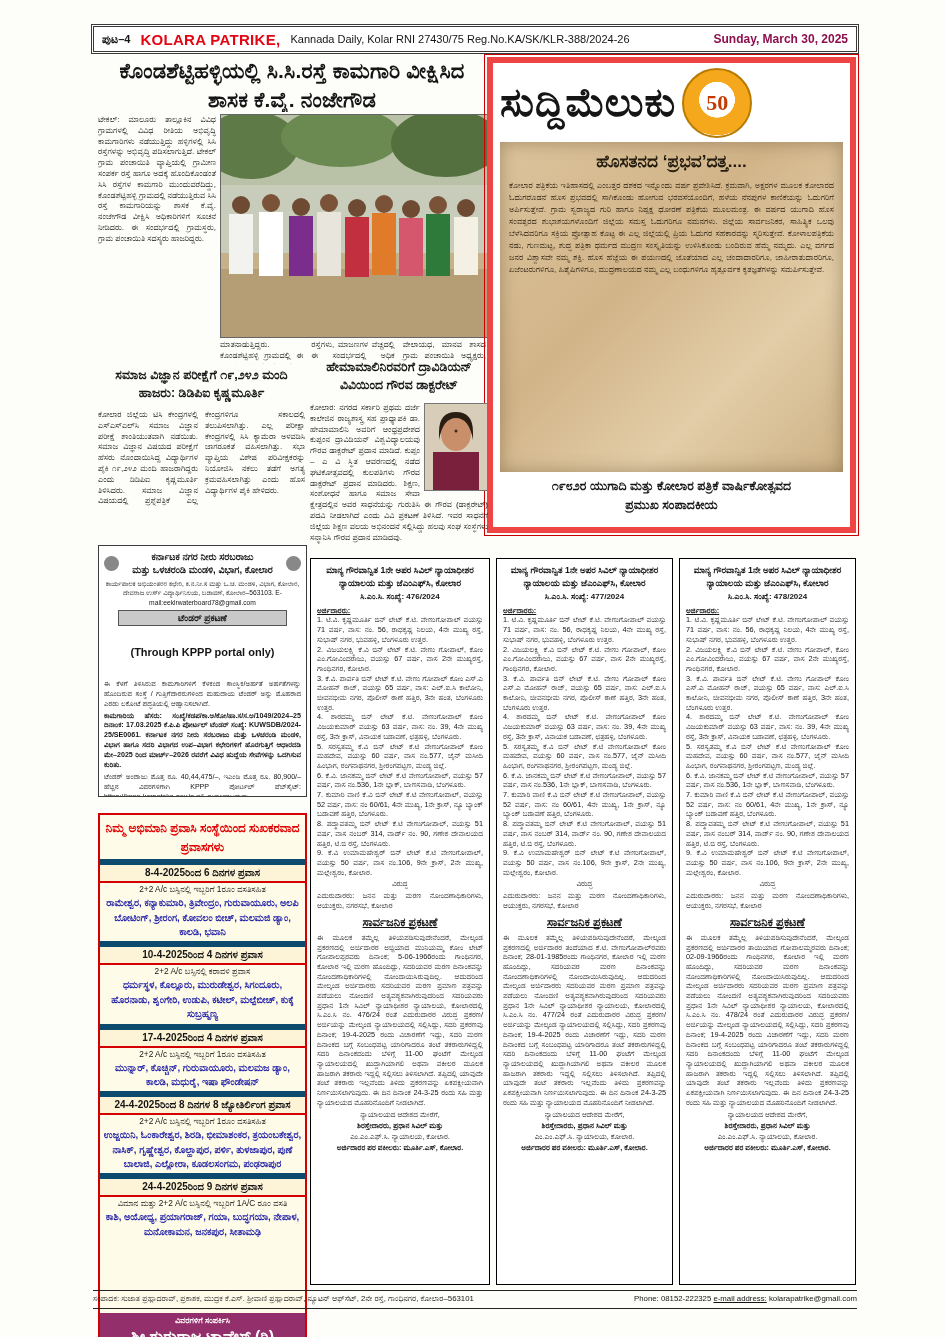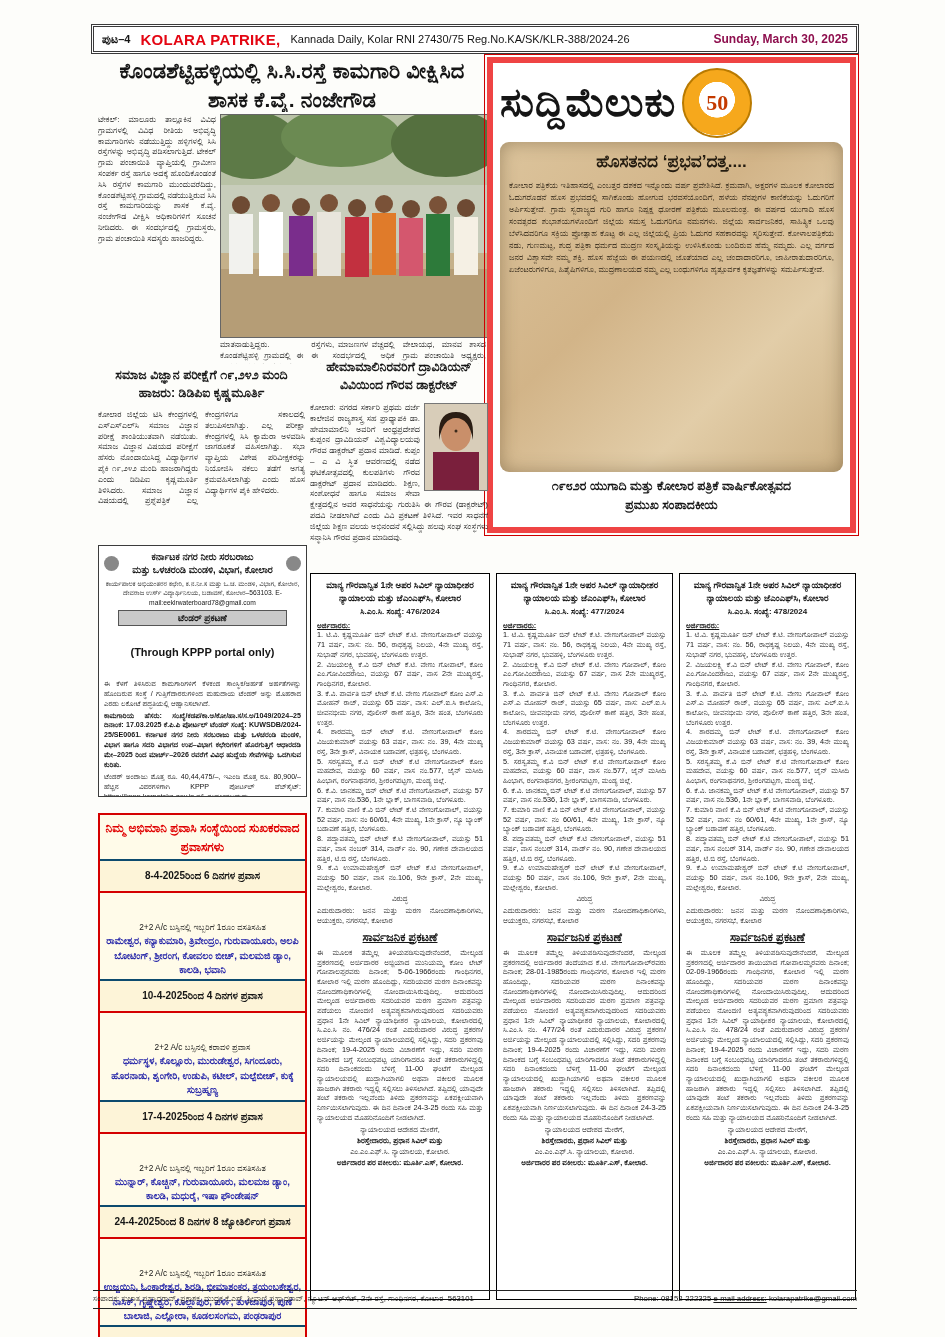--- a/index.html
+++ b/index.html
@@ -43,32 +43,32 @@
   .gtitle{font-weight:bold;font-size:9.5px;text-align:center;line-height:1.4;flex:1;}
   .gaddr{text-align:center;font-size:6.7px;line-height:1.45;margin:2px 0;}
   .gbar{background:#c9c9c9;border:1px solid #555;text-align:center;font-weight:bold;font-size:9px;
         margin:2px 14px;padding:1px 0;}
   .gkppp{text-align:center;font-weight:bold;font-size:11px;margin:19px 0;}
   .gsign{text-align:right;margin-top:3px;}
   
   .tbox{left:98px;top:813px;width:209px;height:572px;border:2px solid #d40000;background:#fffbe9;
         box-sizing:border-box;display:flex;flex-direction:column;}
   .ttitle{color:#e00000;font-weight:bold;text-align:center;font-size:12px;line-height:1.55;padding:4px 2px 3px;}
-  .tbar{border-top:2px solid #0c4a6e;border-bottom:2px solid #d40000;text-align:center;font-weight:bold;
-        font-size:10px;padding:9px 0;background:#fdf4d8;}
-  .tsub{text-align:center;font-size:8.3px;padding:1px 0;margin-top:28px;}
+  .tbar{border-top:6px solid #0c4a6e;border-bottom:2px solid #d40000;text-align:center;font-weight:bold;
+        font-size:10px;padding:2px 0;background:#fdf4d8;}
+  .tsub{text-align:center;font-size:8.3px;padding:1px 0;}
   .tplaces{text-align:center;font-weight:bold;color:#2424a8;font-size:9.6px;line-height:1.5;padding:0 3px 2px;}
   .purple{background:#93306b;color:#fff;text-align:center;padding:3px 0 4px;margin-top:auto;}
   .p-intro{font-size:8px;font-weight:bold;}
   .p-name{font-size:16px;font-weight:bold;line-height:1.2;margin:1px 0 3px;}
   .wbox{background:#fff;color:#7c2a5a;border-radius:5px;margin:3px 7px;font-weight:bold;font-size:8.2px;
         padding:2px 3px;line-height:1.4;}
   
   .notice{border:1.5px solid #000;box-sizing:border-box;padding:5px 6px;font-size:7.3px;line-height:1.33;
-          text-align:justify;background:#fff;margin-top:15px;}
+          text-align:justify;background:#fff;}
   .nh{text-align:center;font-weight:bold;font-size:8.7px;line-height:1.5;}
   .ncase{text-align:center;font-weight:bold;margin:2px 0 3px;font-size:8px;}
   .nlabel{font-weight:bold;text-decoration:underline;}
   .pre{white-space:pre-line;}
   .vs{text-align:center;margin:2px 0;}
   .pub-head{font-size:11.5px;font-weight:bold;text-align:center;text-decoration:underline;margin:4px 0 3px;}
   .nsign{text-align:center;margin-top:3px;line-height:1.5;}
   .nsign .b{font-weight:bold;}
   
   .footer{left:93px;top:1290px;width:764px;border-top:1.5px solid #222;border-bottom:1.5px solid #222;
@@ -133,21 +133,21 @@
     <div>ವೇಲಾಯಧ, ಮಾನವ ಶಾಸದ ಗ್ರಾಮ ಪಂಚಾಯಿತಿ ಅಧ್ಯಕ್ಷರು, ಸದಸ್ಯರು, ಮುಖಂಡರು ಹಾಜರಿದ್ದರು.</div>
   </div>
 
   <div class="abs sbox">
     <div style="display:flex;align-items:center;gap:6px;">
       <div class="stitle">ಸುದ್ದಿಮೆಲುಕು</div>
       <div class="jubilee">
         <span>50</span>
       </div>
     </div>
-    <div class="clip" style="margin-top:4px;border-radius:9px;">
+    <div class="clip" style="margin-top:4px;">
       <div class="clip-head">ಹೊಸತನದ ‘ಪ್ರಭವ’ದತ್ತ....</div>
       <div>ಕೋಲಾರ ಪತ್ರಿಕೆಯ ಇತಿಹಾಸದಲ್ಲಿ ಎಂಬತ್ತರ ದಶಕದ ಇನ್ನೊಂದು ವರ್ಷ ಪ್ರವೇಶಿಸಿದೆ. ಕ್ರಮವಾಗಿ, ಅಕ್ಷರಗಳ ಮೂಲಕ ಕೋಲಾರದ ಓದುಗರೊಡನೆ ಹೊಸ ಪ್ರಭವದಲ್ಲಿ ಸಾಗಿಕೊಂಡು ಹೋಗುವ ಭರವಸೆಯೊಂದಿಗೆ, ಹಳೆಯ ನೆನಪುಗಳ ಕಾಣಿಕೆಯನ್ನು ಓದುಗರಿಗೆ ಅರ್ಪಿಸುತ್ತೇವೆ. ಗ್ರಾಮ ಸ್ವರಾಜ್ಯದ ಗುರಿ ಹಾಗೂ ನಿಷ್ಪಕ್ಷ ಧೋರಣೆ ಪತ್ರಿಕೆಯ ಮೂಲಮಂತ್ರ. ಈ ವರ್ಷದ ಯುಗಾದಿ ಹೊಸ ಸಂವತ್ಸರದ ಶುಭಾಶಯಗಳೊಂದಿಗೆ ಜಿಲ್ಲೆಯ ಸಮಸ್ತ ಓದುಗರಿಗೂ ನಮನಗಳು. ಜಿಲ್ಲೆಯ ಸಾರ್ವಜನಿಕರ, ಸಾಹಿತ್ಯಿಕ ಒಲವು ಬೆಳೆಸಿದವರಿಗೂ ಸಕ್ರಿಯ ಪ್ರೋತ್ಸಾಹ ಕೊಟ್ಟ ಈ ಎಲ್ಲ ಜಿಲ್ಲೆಯಲ್ಲಿ ಪ್ರಿಯ ಓದುಗರ ಸಹಕಾರವನ್ನು ಸ್ಮರಿಸುತ್ತೇವೆ. ಕೋಳಾಲಪತ್ರಿಕೆಯ ನಡು, ಗುಣಮಟ್ಟ, ಶುದ್ಧ ಪತ್ರಿಕಾ ಧರ್ಮದ ಮುದ್ರಣ ಸಂಸ್ಕೃತಿಯನ್ನು ಉಳಿಸಿಕೊಂಡು ಬಂದಿರುವ ಹೆಮ್ಮೆ ನಮ್ಮದು. ಎಲ್ಲ ವರ್ಗದ ಜನರ ವಿಶ್ವಾಸವೇ ನಮ್ಮ ಶಕ್ತಿ. ಹೊಸ ಹೆಜ್ಜೆಯ ಈ ಪಯಣದಲ್ಲಿ ಜೊತೆಯಾದ ಎಲ್ಲ ಚಂದಾದಾರರಿಗೂ, ಜಾಹೀರಾತುದಾರರಿಗೂ, ಏಜೆಂಟರುಗಳಿಗೂ, ಹಿತೈಷಿಗಳಿಗೂ, ಮುದ್ರಣಾಲಯದ ನಮ್ಮ ಎಲ್ಲ ಬಂಧುಗಳಿಗೂ ಹೃತ್ಪೂರ್ವಕ ಕೃತಜ್ಞತೆಗಳನ್ನು ಸಮರ್ಪಿಸುತ್ತೇವೆ.</div>
     </div>
     <div class="scap">
       <div>೧೯೮೨ರ ಯುಗಾದಿ ಮತ್ತು ಕೋಲಾರ ಪತ್ರಿಕೆ ವಾರ್ಷಿಕೋತ್ಸವದ</div>
       <div>ಪ್ರಮುಖ ಸಂಪಾದಕೀಯ</div>
     </div>
   </div>
 
   <div class="abs col-head" style="left:98px;top:366px;width:207px;height:40px;">ಸಮಾಜ ವಿಜ್ಞಾನ ಪರೀಕ್ಷೆಗೆ ೧೯,೨೪೨ ಮಂದಿ ಹಾಜರು: ಡಿಡಿಪಿಐ ಕೃಷ್ಣಮೂರ್ತಿ</div>

